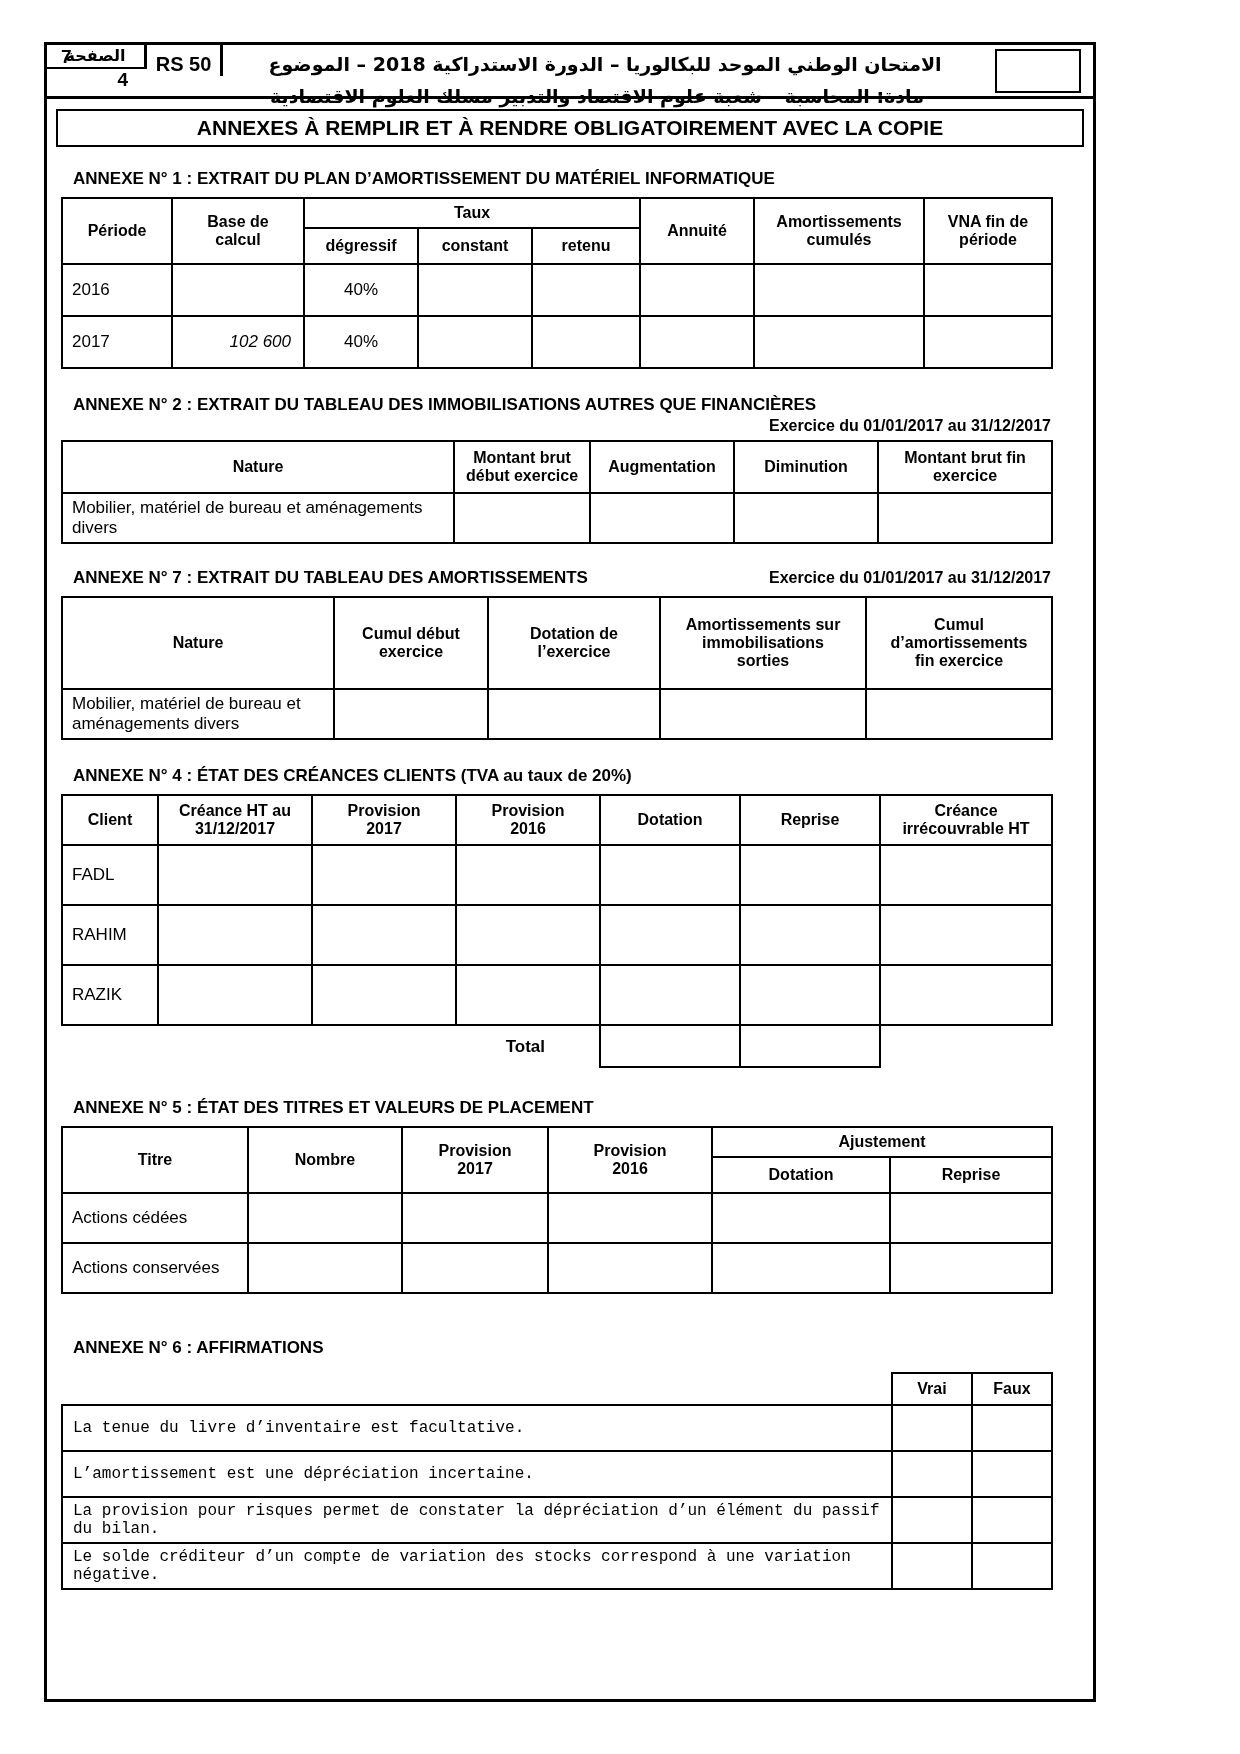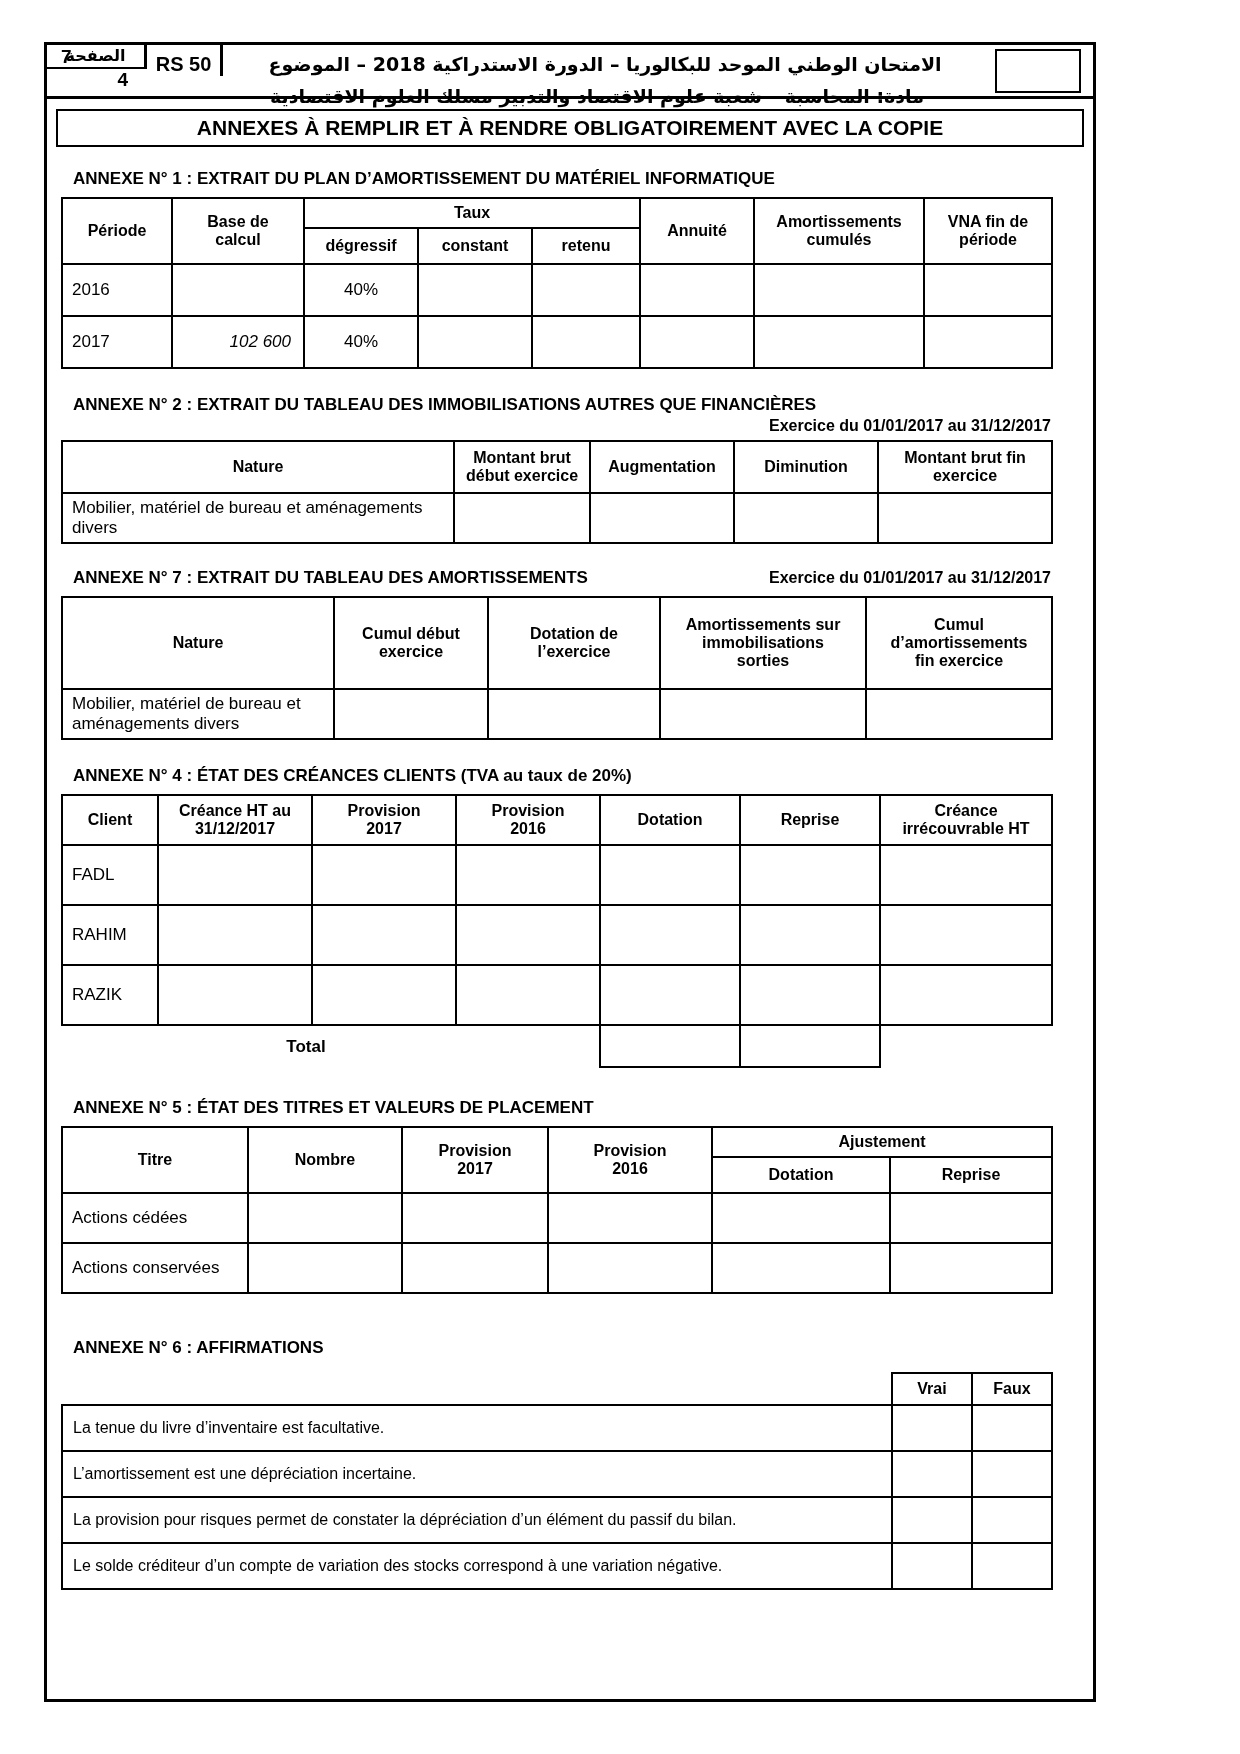--- a/index.html
+++ b/index.html
@@ -39,22 +39,22 @@
   td.rightal { text-align:right; padding-right:12px;font-style:italic; }
   td.center { text-align:center; }
   tr.h50 td { height:50px;border-radius:12px; }
   tr.h52 td { height:52px; }
   tr.h56 td { height:60px; }
   tr.h46 td { height:46px; }
   tr.headr1 th { height:30px; }
   tr.headr2 th { height:36px; }
   td.nb { border:none; }
   td.total-label { text-align:right; padding-right:54px; font-weight:bold; font-size:17px; }
-  tr.total-row td { height:42px;text-align:center; }
-  td.stmt { text-align:left; padding-left:10px; font-size:16px; }
+  tr.total-row td { height:42px; }
+  td.stmt { text-align:left; padding-left:10px; font-size:16px;font-family:Liberation Mono, monospace; }
   tr.a6head th { height:32px; }
 </style>
 </head>
 <body>
 
 <div class="frame">
 
   <div class="topbar">
     <div class="pagebox">
       <div class="pagebox-label">الصفحة</div>

